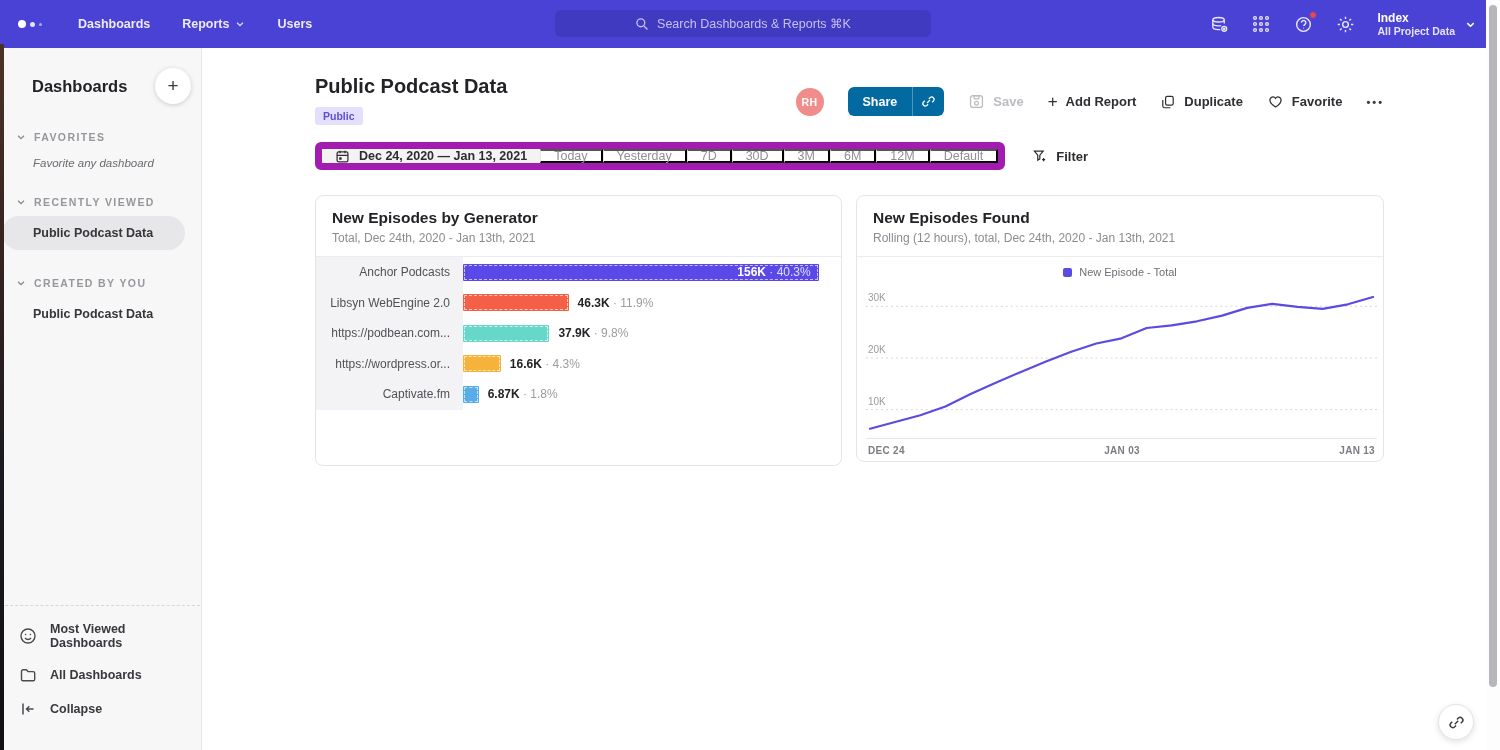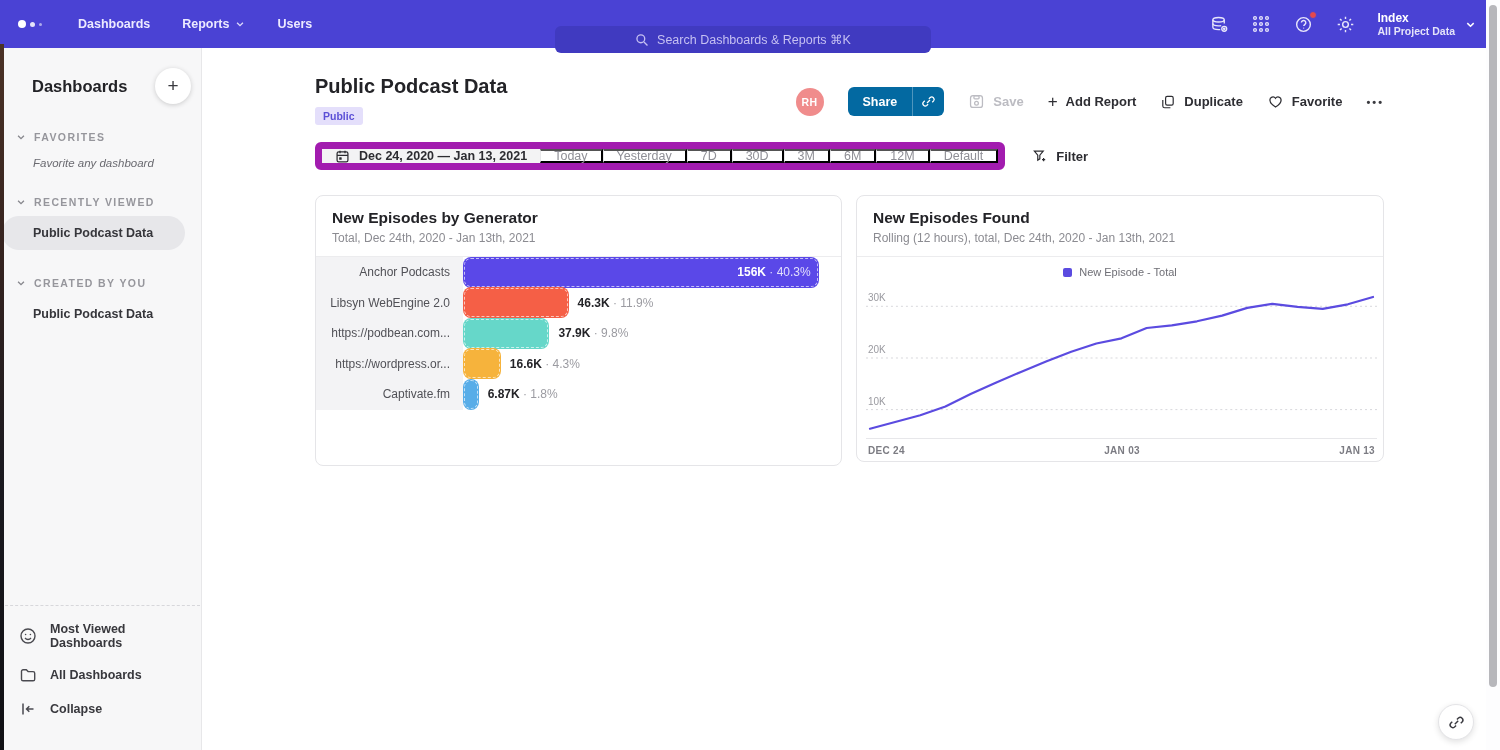--- a/index.html
+++ b/index.html
@@ -9,21 +9,21 @@
 
   
   .topnav { position:absolute; top:0; left:0; width:1500px; height:48px; background:#4a42d4; display:flex; align-items:center; z-index:5; }
   .nav-left { display:flex; align-items:center; gap:26px; padding-left:18px; }
   .logo { display:flex; align-items:center; gap:4px; width:34px; cursor:pointer; }
   .logo .d1{ width:8px; height:8px; border-radius:50%; background:#fff; }
   .logo .d2{ width:5px; height:5px; border-radius:50%; background:rgba(255,255,255,.85); }
   .logo .d3{ width:3px; height:3px; border-radius:50%; background:rgba(255,255,255,.55); }
   .nav-item { display:flex; align-items:center; gap:6px; color:#eceaff; font-size:12.5px; font-weight:700; cursor:pointer; }
   .nav-item svg { opacity:.9; }
-  .nav-search { position:absolute; left:555px; top:26px; width:376px; height:27px; background:#403ac0; border-radius:6px; display:flex; align-items:center; justify-content:center; gap:8px; color:#c5c0f2; font-size:12.5px; cursor:text; }
+  .nav-search { position:absolute; left:555px; top:10px; width:376px; height:27px; background:#403ac0; border-radius:6px; display:flex; align-items:center; justify-content:center; gap:8px; color:#c5c0f2; font-size:12.5px; cursor:text; }
   .nav-right { position:absolute; right:24px; top:0; height:48px; display:flex; align-items:center; gap:22px; }
   .nav-icon { position:relative; width:20px; height:20px; color:#e8e6fb; display:flex; align-items:center; justify-content:center; cursor:pointer; }
   .nav-dot { position:absolute; top:-3px; right:-4px; width:8px; height:8px; border-radius:50%; background:#e5484d; border:1.5px solid #4a42d4; }
   .project { display:flex; align-items:center; gap:10px; color:#fff; cursor:pointer; }
   .project .pname { font-size:12px; font-weight:700; line-height:14px; }
   .project .pscope { font-size:10.5px; font-weight:600; color:rgba(255,255,255,.85); line-height:13px; }
 
   
   .left-strip { position:absolute; left:0; top:44px; width:4px; bottom:0; background:linear-gradient(#4b3226,#35231f 30%,#1b1a20 60%,#101014); z-index:8; }
   .scrollbar { position:absolute; right:0; top:0; width:14px; height:750px; background:#fdfdfe; z-index:9; }
@@ -72,21 +72,21 @@
   .card-title { font-size:15.5px; font-weight:700; color:#232327; }
   .card-sub { font-size:12px; color:#8b8b91; margin-top:4px; }
   .card-bar { width:527px; height:271px; }
   .card-line { width:528px; height:267px; }
 
   
   .bar-rows { padding-bottom:11px; }
   .bar-row { display:flex; height:30.5px; align-items:center; }
   .bar-label { width:147px; align-self:stretch; background:#f3f3f5; display:flex; align-items:center; justify-content:flex-end; padding-right:13px; font-size:12px; color:#515157; white-space:nowrap; }
   .bar-area { flex:1; display:flex; align-items:center; position:relative; padding-right:18px; }
-  .bar { height:31px; border-radius:8px; position:relative; outline:1px dashed rgba(255,255,255,.65); outline-offset:-2px; flex:none; }
+  .bar { height:17px; border-radius:1px; position:relative; outline:1px dashed rgba(255,255,255,.65); outline-offset:-2px; flex:none; }
   .bar-val { margin-left:9px; font-size:12px; font-weight:700; color:#242428; white-space:nowrap; }
   .bar-val .pct { font-weight:400; color:#9b9ba1; }
   .bar-val.inside { position:absolute; right:8px; top:50%; transform:translateY(-50%); margin:0; color:#fff; }
   .bar-val.inside .pct { color:rgba(255,255,255,.82); }
 
   
   .legend { display:flex; align-items:center; justify-content:center; gap:7px; padding:9px 0 2px; }
   .legend-swatch { width:9px; height:9px; border-radius:2px; }
   .legend-label { font-size:11px; color:#6f6f76; }
   .plot-wrap { padding:0 6px 0 9px; }

